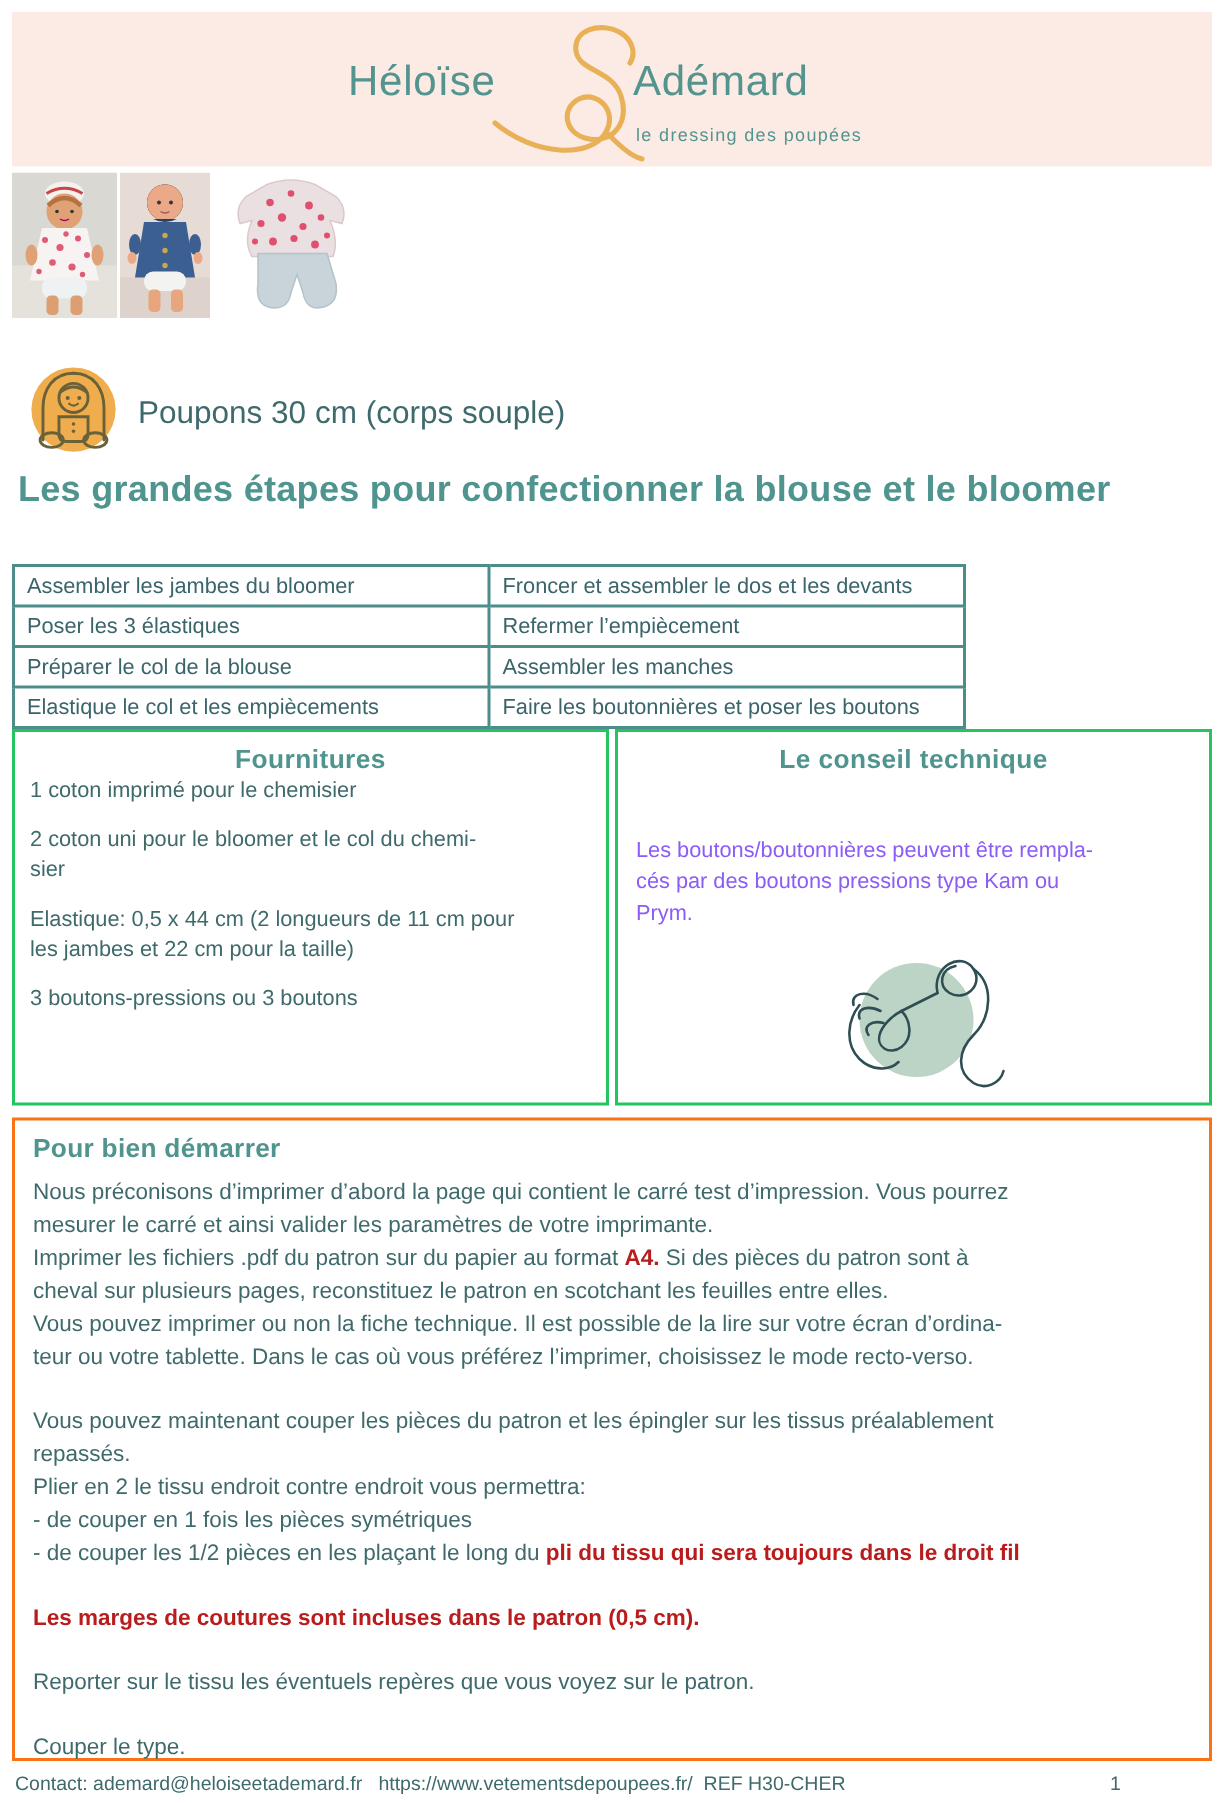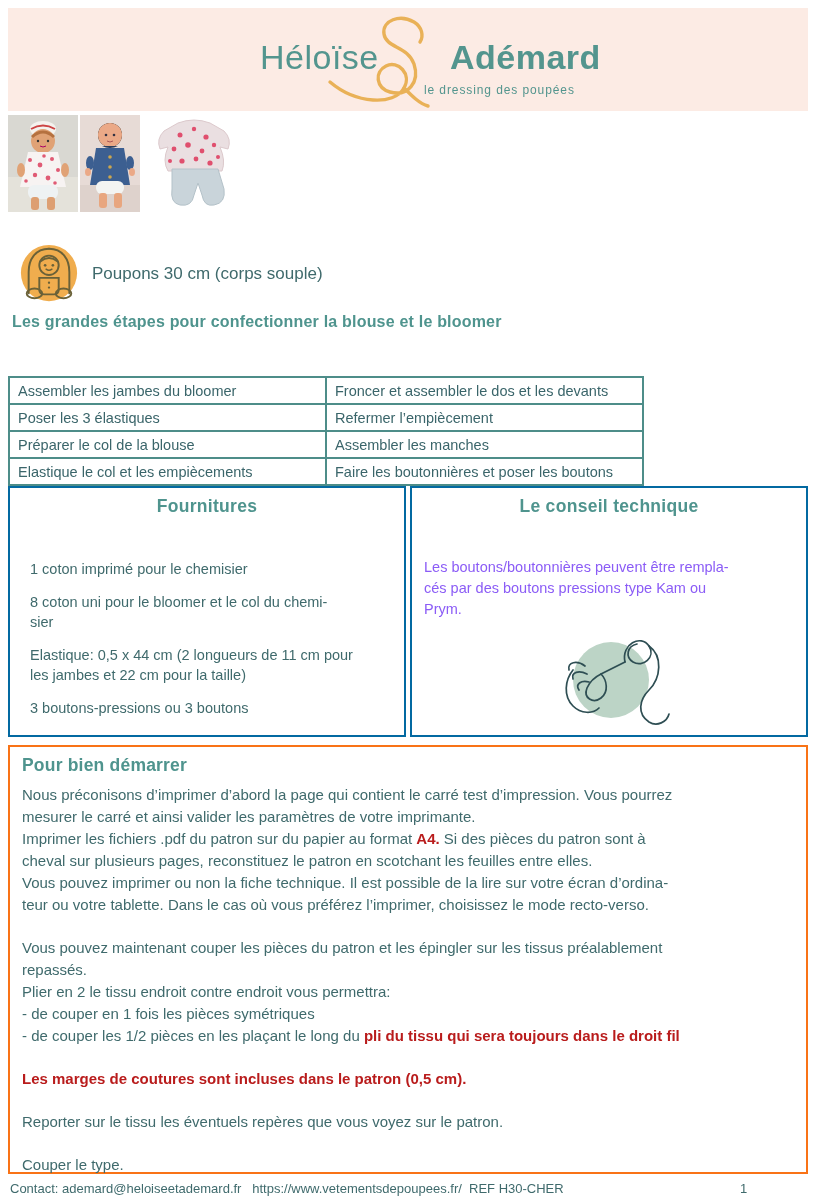--- a/index.html
+++ b/index.html
@@ -2,49 +2,49 @@
 <html><head>
 <meta charset="utf-8">
 <style>
   * { margin:0; padding:0; box-sizing:border-box; }
   html,body { background:#ffffff; }
   body { width:816px; height:1202px; font-family:"Liberation Sans", sans-serif; position:relative; overflow:hidden; }
   .page { position:absolute; left:0; top:0; width:816px; height:1202px; background:#fff; }
 
   
   .header-band { position:absolute; left:8px; top:8px; width:800px; height:103px; background:#fcebe4; }
-  .brand-name { position:absolute; font-size:34px; font-weight:400; color:#53958e; letter-spacing:0.5px;margin-left:28px; }
+  .brand-name { position:absolute; font-size:28px; font-weight:400; color:#53958e; letter-spacing:0.5px; }
   .brand-left { left:224px; top:30px; }
-  .brand-right { left:414px; top:30px;font-weight:bold; }
+  .brand-right { left:414px; top:30px; }
   .brand-amp { position:absolute; left:308px; top:4px; width:130px; height:98px; }
   .brand-tagline { position:absolute; left:416px; top:75px; font-size:12px; letter-spacing:0.9px; color:#53958e; }
 
   
   .photo { position:absolute; top:115px; }
   .photo1 { left:8px; }
   .photo2 { left:80px; }
   .photo3 { left:148px; }
 
   
   .size-icon { position:absolute; left:18px; top:243px; }
-  .size-label { position:absolute; left:92px; top:264px; font-size:17px; color:#3f6a6c; }
-
-  
-  .section-heading { position:absolute; left:12px; top:313px; font-size:16px; font-weight:600; color:#4f948e; letter-spacing:0.2px; }
+  .size-label { position:absolute; left:92px; top:264px; font-size:21px; color:#3f6a6c; }
+
+  
+  .section-heading { position:absolute; left:12px; top:313px; font-size:24px; font-weight:600; color:#4f948e; letter-spacing:0.2px; }
 
   
   .steps-table { position:absolute; left:8px; top:376px; width:636px; border-collapse:collapse; }
   .steps-table td { width:50%; border:2px solid #4d8d89; font-size:14.5px; color:#3a656a; padding:4px 8px; height:27px; vertical-align:middle; }
 
   
-  .info-box { position:absolute; top:486px; height:251px; border:2px solid #0369a1; background:#fff; }
+  .info-box { position:absolute; top:486px; height:251px; border:2px solid #22c55e; background:#fff; }
   .supplies-box { left:8px; width:398px; }
   .advice-box { left:410px; width:398px; }
   .box-title { text-align:center; margin-top:8px; font-size:17.5px; font-weight:600; color:#4f948e; letter-spacing:0.3px; }
-  .supplies-items { margin-top:42px; padding:0 20px; }
+  .supplies-items { padding:0 10px; }
   .supplies-item { white-space:pre-line; font-size:14.5px; line-height:20px; color:#3f6a6c; margin-bottom:13px; }
   .advice-text { margin-top:40px; padding:0 12px; white-space:pre-line; font-size:14.5px; line-height:21px; color:#8b5cf6; }
   .advice-icon-wrap { text-align:center; margin-top:2px; }
 
   
   .start-box { position:absolute; left:8px; top:745px; width:800px; height:429px; border:2px solid #f97316; padding:6px 12px; }
   .start-title { font-size:17.5px; font-weight:600; color:#4f948e; margin:2px 0 8px 0; letter-spacing:0.2px; }
   .para { white-space:pre-line; font-size:15px; line-height:22px; color:#3f6a6c; margin-bottom:21px; }
   .para .b { font-weight:700; color:#b91c1c; }
 
@@ -181,21 +181,21 @@
         <td>Elastique le col et les empiècements</td>
         <td>Faire les boutonnières et poser les boutons</td>
       </tr>
     </tbody>
   </table>
 
   <div class="info-box supplies-box">
     <div class="box-title">Fournitures</div>
     <div class="supplies-items">
       <div class="supplies-item">1 coton imprimé pour le chemisier</div>
-      <div class="supplies-item">8 coton uni pour le bloomer et le col du chemi-
+      <div class="supplies-item">2 coton uni pour le bloomer et le col du chemi-
 sier</div>
       <div class="supplies-item">Elastique: 0,5 x 44 cm (2 longueurs de 11 cm pour
 les jambes et 22 cm pour la taille)</div>
       <div class="supplies-item">3 boutons-pressions ou 3 boutons</div>
     </div>
   </div>
 
   <div class="info-box advice-box">
     <div class="box-title">Le conseil technique</div>
     <div class="advice-text">Les boutons/boutonnières peuvent être rempla-

